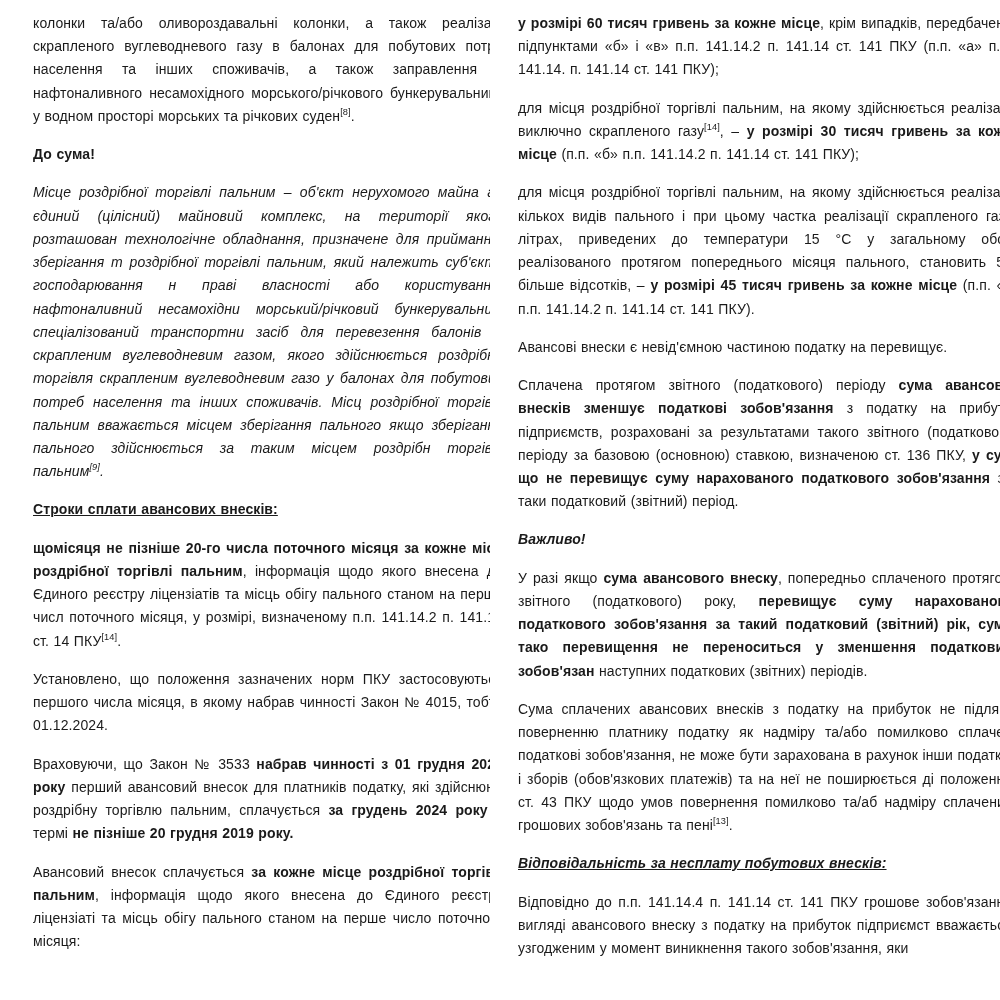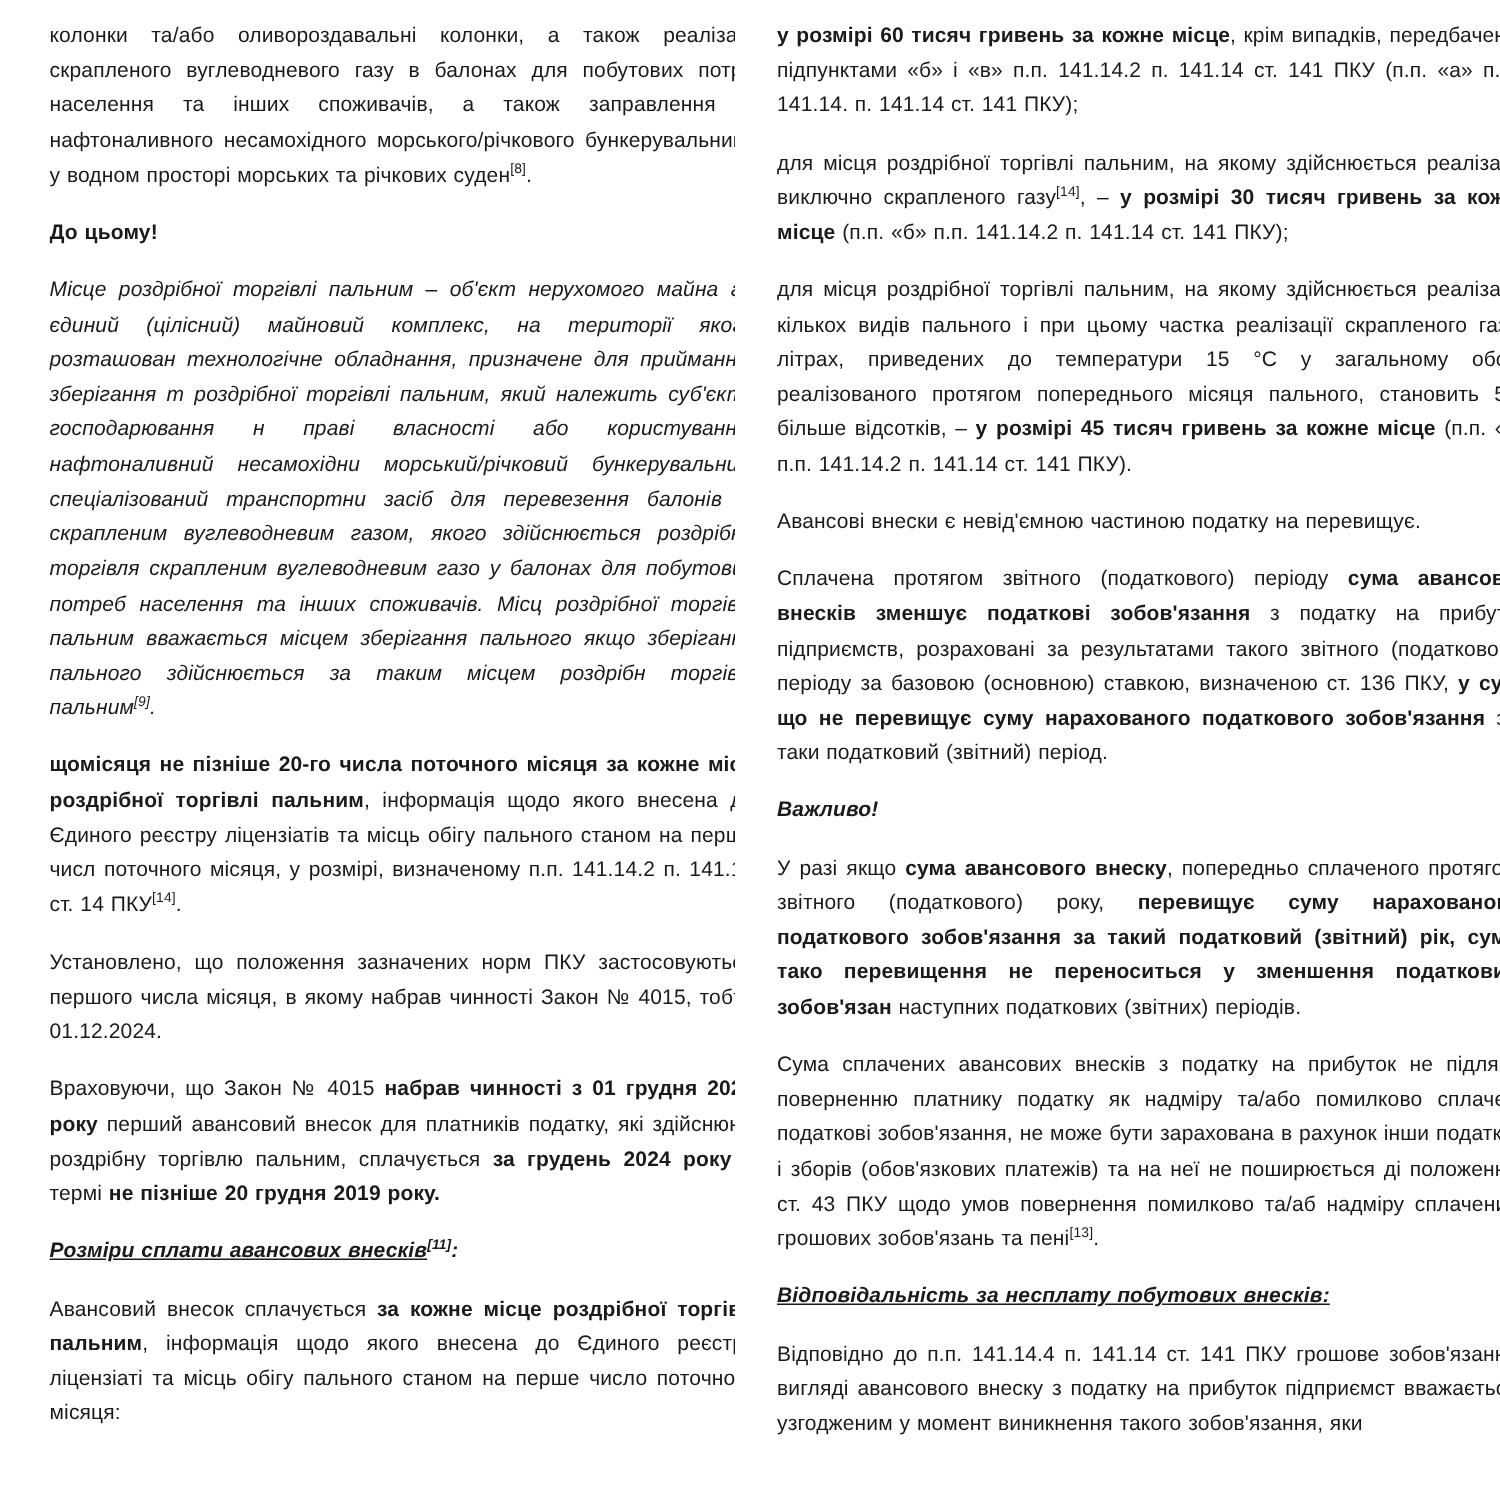--- a/index.html
+++ b/index.html
@@ -42,26 +42,26 @@
   .b { font-weight: 700; }
   .i { font-style: italic; }
   .u { text-decoration: underline; }
 </style>
 </head>
 <body>
 
 <div class="page">
   <div class="col col-left">
       <p class="para"><span>колонки та/або оливороздавальні колонки, а також реалізаці скрапленого вуглеводневого газу в балонах для побутових потре населення та інших споживачів, а також заправлення з нафтоналивного несамохідного морського/річкового бункерувальника у водном просторі морських та річкових суден</span><sup>[8]</sup><span>.</span></p>
-      <p class="para"><span class="b">До цьому!</span></p>
+      <p class="para"><span class="b">До сума!</span></p>
       <p class="para"><span class="i">Місце роздрібної торгівлі пальним – об'єкт нерухомого майна аб єдиний (цілісний) майновий комплекс, на території якого розташован технологічне обладнання, призначене для приймання, зберігання т роздрібної торгівлі пальним, який належить суб'єкту господарювання н праві власності або користування; нафтоналивний несамохідни морський/річковий бункерувальник; спеціалізований транспортни засіб для перевезення балонів із скрапленим вуглеводневим газом, якого здійснюється роздрібна торгівля скрапленим вуглеводневим газо у балонах для побутових потреб населення та інших споживачів. Місц роздрібної торгівлі пальним вважається місцем зберігання пального якщо зберігання пального здійснюється за таким місцем роздрібн торгівлі пальним</span><sup class="i">[9]</sup><span class="i">.</span></p>
+      <p class="para"><span class="b u">Строки сплати авансових внесків:</span></p>
       <p class="para"><span class="b">щомісяця не пізніше 20-го числа поточного місяця за кожне місц роздрібної торгівлі пальним</span><span>, інформація щодо якого внесена до Єдиного реєстру ліцензіатів та місць обігу пального станом на перше числ поточного місяця, у розмірі, визначеному п.п. 141.14.2 п. 141.14 ст. 14 ПКУ</span><sup>[14]</sup><span>.</span></p>
       <p class="para"><span>Установлено, що положення зазначених норм ПКУ застосовуються першого числа місяця, в якому набрав чинності Закон № 4015, тобто 01.12.2024.</span></p>
-      <p class="para"><span>Враховуючи, що Закон № 4015 </span><span class="b">набрав чинності з 01 грудня 2024 року</span><span> перший авансовий внесок для платників податку, які здійснюют роздрібну торгівлю пальним, сплачується </span><span class="b">за грудень 2024 року</span><span> у термі </span><span class="b">не пізніше 20 грудня 2019 року.</span></p>
-      <p class="para"><span class="b i u">Розміри сплати авансових внесків</span><sup class="b i">[11]</sup><span class="b i">:</span></p>
+      <p class="para"><span>Враховуючи, що Закон № 3533 </span><span class="b">набрав чинності з 01 грудня 2024 року</span><span> перший авансовий внесок для платників податку, які здійснюют роздрібну торгівлю пальним, сплачується </span><span class="b">за грудень 2024 року</span><span> у термі </span><span class="b">не пізніше 20 грудня 2019 року.</span></p>
       <p class="para"><span>Авансовий внесок сплачується </span><span class="b">за кожне місце роздрібної торгівл пальним</span><span>, інформація щодо якого внесена до Єдиного реєстру ліцензіаті та місць обігу пального станом на перше число поточного місяця:</span></p>
     </div>
   <div class="col col-right">
       <p class="para"><span class="b">у розмірі 60 тисяч гривень за кожне місце</span><span>, крім випадків, передбачени підпунктами «б» і «в» п.п. 141.14.2 п. 141.14 ст. 141 ПКУ (п.п. «а» п.п. 141.14. п. 141.14 ст. 141 ПКУ);</span></p>
       <p class="para"><span>для місця роздрібної торгівлі пальним, на якому здійснюється реалізаці виключно скрапленого газу</span><sup>[14]</sup><span>, – </span><span class="b">у розмірі 30 тисяч гривень за кожн місце</span><span> (п.п. «б» п.п. 141.14.2 п. 141.14 ст. 141 ПКУ);</span></p>
       <p class="para"><span>для місця роздрібної торгівлі пальним, на якому здійснюється реалізаці кількох видів пального і при цьому частка реалізації скрапленого газу літрах, приведених до температури 15 °С у загальному обся реалізованого протягом попереднього місяця пального, становить 50 більше відсотків, – </span><span class="b">у розмірі 45 тисяч гривень за кожне місце</span><span> (п.п. «в п.п. 141.14.2 п. 141.14 ст. 141 ПКУ).</span></p>
       <p class="para"><span>Авансові внески є невід'ємною частиною податку на перевищує.</span></p>
       <p class="para"><span>Сплачена протягом звітного (податкового) періоду </span><span class="b">сума авансови внесків зменшує податкові зобов'язання</span><span> з податку на прибуто підприємств, розраховані за результатами такого звітного (податкового періоду за базовою (основною) ставкою, визначеною ст. 136 ПКУ, </span><span class="b">у сум що не перевищує суму нарахованого податкового зобов'язання</span><span> за таки податковий (звітний) період.</span></p>
       <p class="para"><span class="b i">Важливо!</span></p>
       <p class="para"><span>У разі якщо </span><span class="b">сума авансового внеску</span><span>, попередньо сплаченого протягом звітного (податкового) року, </span><span class="b">перевищує суму нарахованого податкового зобов'язання за такий податковий (звітний) рік, сума тако перевищення не переноситься у зменшення податкових зобов'язан</span><span> наступних податкових (звітних) періодів.</span></p>

